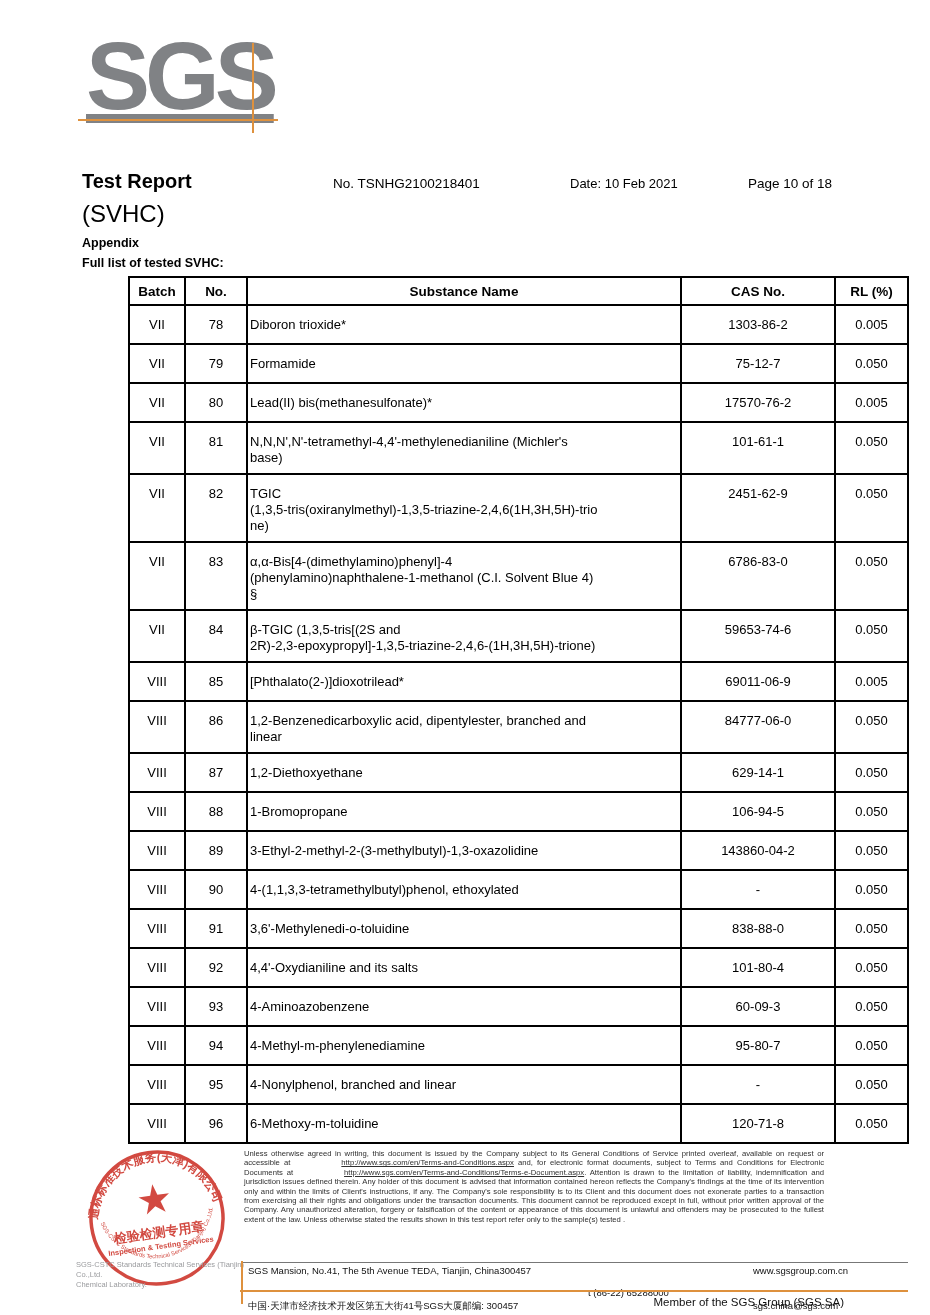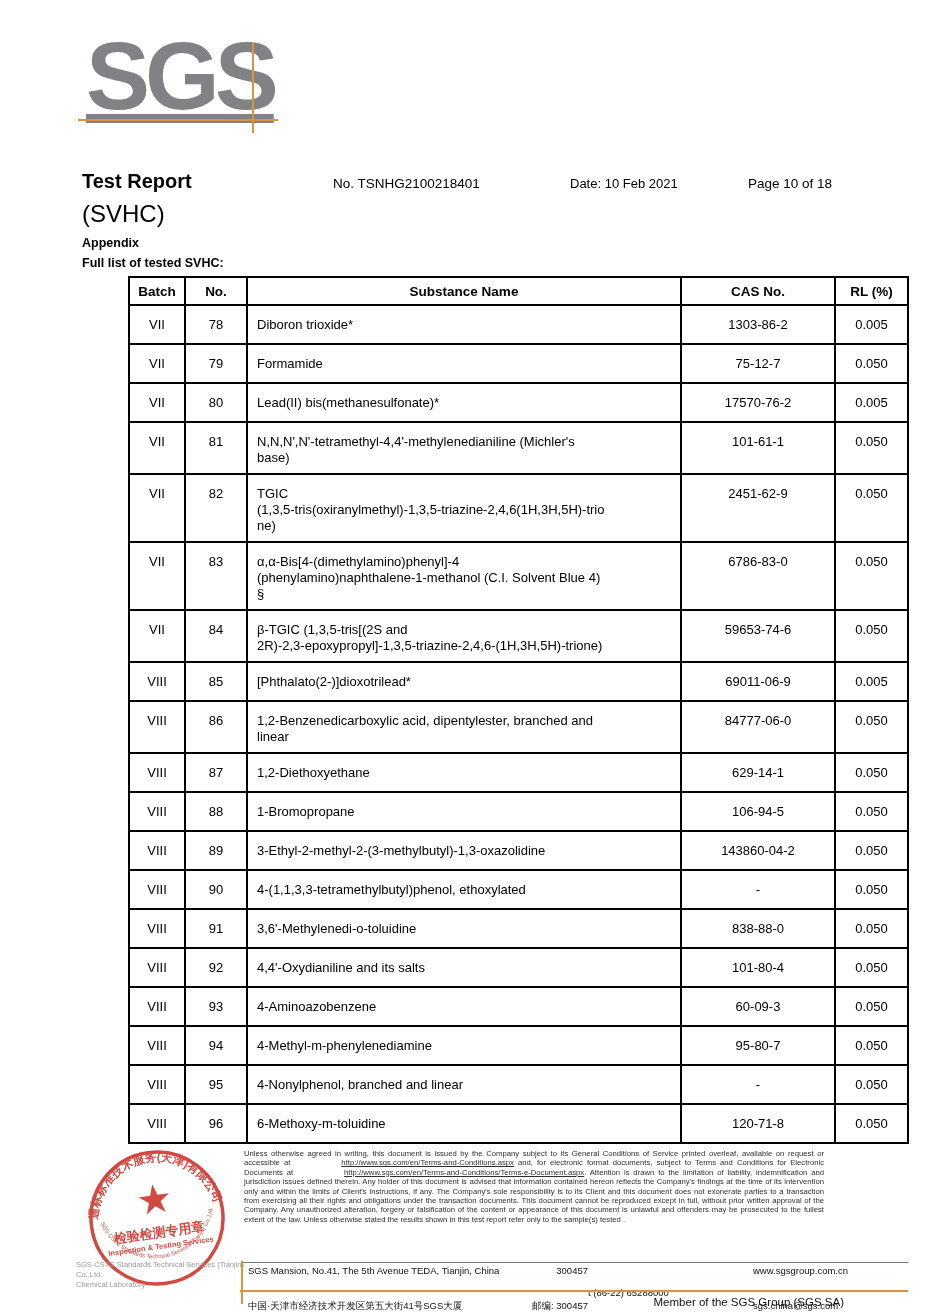--- a/index.html
+++ b/index.html
@@ -37,21 +37,21 @@
     margin-left:44px;
   }
   table.svhc th, table.svhc td { border:2px solid #000; }
   table.svhc th {
     height:28px; font-size:13.5px; font-weight:bold; text-align:center; padding:2px;
   }
   table.svhc td {
     vertical-align:top; padding:11px 3px 7px 3px; line-height:16px; height:39px;
     text-align:center;
   }
-  table.svhc td.name { text-align:left; white-space:pre-wrap; word-wrap:break-word; padding-left:9px; }
+  table.svhc td.name { text-align:left; white-space:pre-wrap; word-wrap:break-word; padding-left:2px; }
   .col-batch{width:56px;} .col-no{width:62px;} .col-name{width:434px;} .col-cas{width:154px;} .col-rl{width:73px;}
 
   
   .stamp-wrap { position:absolute; left:72px; top:1140px; width:170px; height:160px; }
   .company-gray {
     position:absolute; left:76px; top:1260px; width:176px;
     font-size:7.5px; color:#9a9b9e; line-height:10px;
   }
   .disclaimer {
     position:absolute; left:244px; top:1149px; width:580px;
@@ -60,21 +60,21 @@
   .disclaimer a { color:#2f2f2f; text-decoration:underline;padding-left:47px; }
   .attention {
     position:absolute; left:244px; top:1243px; width:580px;
     font-size:7.7px; line-height:9.4px; font-weight:bold; color:#e8872c;
   }
   .attention .mail { text-decoration:underline; }
 
   .addr-topline { position:absolute; left:242px; top:1262px; width:666px; height:1px; background:#777; }
   .addr-block { position:absolute; left:248px; top:1265px; width:656px; font-size:9.5px; line-height:12px; color:#111; }
   .addr-row { display:flex; margin-bottom:1px; }
-  .addr-row .c1 { width:340px; display:flex; justify-content:space-between; }
+  .addr-row .c1 { width:340px; display:flex; }
   .addr-row .c2 { width:140px;margin-top:22px; }
   .addr-row .c3 { flex:1;margin-left:25px; }
   .addr-botline { position:absolute; left:240px; top:1290px; width:668px; height:2px; background:#de913e; }
   .addr-vline   { position:absolute; left:241px; top:1261px; width:2px; height:43px; background:#de913e; }
   .member-line  { position:absolute; left:244px; top:1296px; width:600px; text-align:right; font-size:11.5px; color:#111; }
 </style>
 </head>
 <body>
 
 <div class="page">

